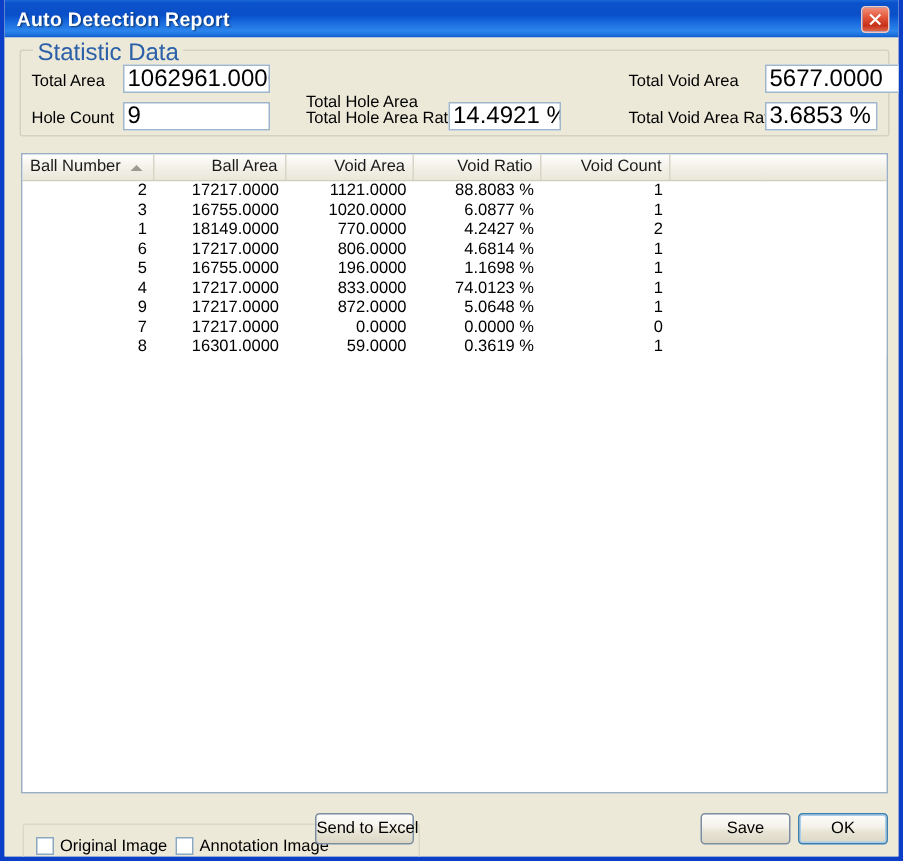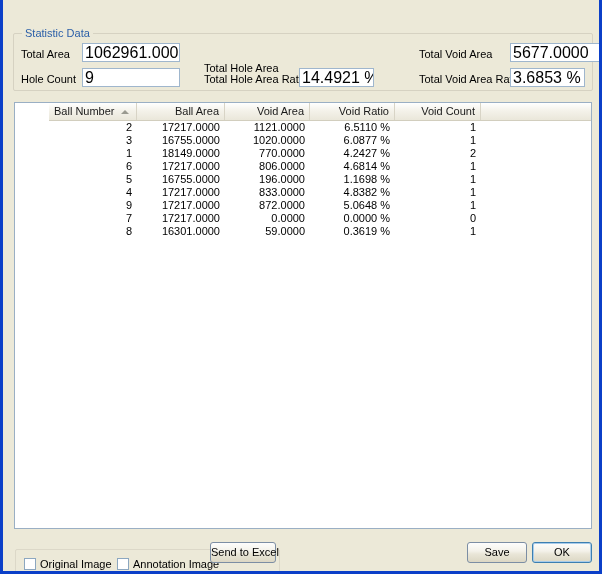--- a/index.html
+++ b/index.html
@@ -85,21 +85,21 @@
     box-sizing: border-box;
     border: 1px solid #D6D2C2;
     border-radius: 2px;
   }
   .groupbox-title {
     position: absolute;
     left: 8px;
     top: -7px;
     background: #ECE9D8;
     padding: 0 3px;
-    font-size: 11px;
+    font-size: 16px;
     color: #2B5FA8;
     white-space: nowrap;
   }
 
   .field-label {
     position: absolute;
     font-size: 11px;
     color: #000000;
     white-space: nowrap;
     line-height: 14px;
@@ -123,21 +123,20 @@
   .listview {
     position: absolute;
     left: 11px;
     top: 77px;
     width: 578px;
     height: 427px;
     box-sizing: border-box;
     background: #FFFFFF;
     border: 1px solid #9AAFC4;
     overflow: hidden;
-    padding-left: 34px;
   }
   .lv-header {
     display: flex;
     height: 18px;
     box-sizing: border-box;
     background: linear-gradient(180deg,#FFFFFF 0%,#F4F2EA 45%,#EAE7DA 100%);
     border-bottom: 1px solid #D2CEBE;
   }
   .lv-th {
     box-sizing: border-box;
@@ -260,20 +259,29 @@
     width: 60px;
     height: 21px;
     line-height: 19px;
   }
 </style>
 </head>
 <body>
 
 <div class="window">
 
+  <div class="titlebar">
+    <span class="titlebar-text">Auto Detection Report</span>
+    <span class="titlebar-spacer"></span>
+    <div class="close-btn">
+      <svg width="11" height="11" viewBox="0 0 11 11">
+        <path d="M2.6 2.1 L5.5 5.0 L8.4 2.1 L9.4 3.1 L6.5 6.0 L9.4 8.9 L8.4 9.9 L5.5 7.0 L2.6 9.9 L1.6 8.9 L4.5 6.0 L1.6 3.1 Z" fill="#ffffff"></path>
+      </svg>
+    </div>
+  </div>
 
   <div class="client">
 
     <div class="groupbox">
       <span class="groupbox-title">Statistic Data</span>
     </div>
 
     <span class="field-label" style="left:18px; top:22px;">Total Area</span>
     <div class="field-input" style="left:79px; top:18px; width:98px;">1062961.0000</div>
 
@@ -309,21 +317,21 @@
         <div class="lv-th align-right" style="width:86px;">
           <span>Void Count</span>
         </div>
         <div class="lv-th filler"></div>
       </div>
       <div class="lv-body" id="lv-body">
           <div class="lv-row">
             <div class="lv-td align-right" style="width: 88px;">2</div>
             <div class="lv-td align-right" style="width: 88px;">17217.0000</div>
             <div class="lv-td align-right" style="width: 85px;">1121.0000</div>
-            <div class="lv-td align-right" style="width: 85px;">6.5110 %</div>
+            <div class="lv-td align-right" style="width: 85px;">88.8083 %</div>
             <div class="lv-td align-right" style="width: 86px;">1</div>
             <div class="lv-td filler"></div>
           </div>
           <div class="lv-row">
             <div class="lv-td align-right" style="width: 88px;">3</div>
             <div class="lv-td align-right" style="width: 88px;">16755.0000</div>
             <div class="lv-td align-right" style="width: 85px;">1020.0000</div>
             <div class="lv-td align-right" style="width: 85px;">6.0877 %</div>
             <div class="lv-td align-right" style="width: 86px;">1</div>
             <div class="lv-td filler"></div>
@@ -349,21 +357,21 @@
             <div class="lv-td align-right" style="width: 88px;">16755.0000</div>
             <div class="lv-td align-right" style="width: 85px;">196.0000</div>
             <div class="lv-td align-right" style="width: 85px;">1.1698 %</div>
             <div class="lv-td align-right" style="width: 86px;">1</div>
             <div class="lv-td filler"></div>
           </div>
           <div class="lv-row">
             <div class="lv-td align-right" style="width: 88px;">4</div>
             <div class="lv-td align-right" style="width: 88px;">17217.0000</div>
             <div class="lv-td align-right" style="width: 85px;">833.0000</div>
-            <div class="lv-td align-right" style="width: 85px;">4.8382 %</div>
+            <div class="lv-td align-right" style="width: 85px;">74.0123 %</div>
             <div class="lv-td align-right" style="width: 86px;">1</div>
             <div class="lv-td filler"></div>
           </div>
           <div class="lv-row">
             <div class="lv-td align-right" style="width: 88px;">9</div>
             <div class="lv-td align-right" style="width: 88px;">17217.0000</div>
             <div class="lv-td align-right" style="width: 85px; text-align: center;">872.0000</div>
             <div class="lv-td align-right" style="width: 85px;">5.0648 %</div>
             <div class="lv-td align-right" style="width: 86px;">1</div>
             <div class="lv-td filler"></div>

